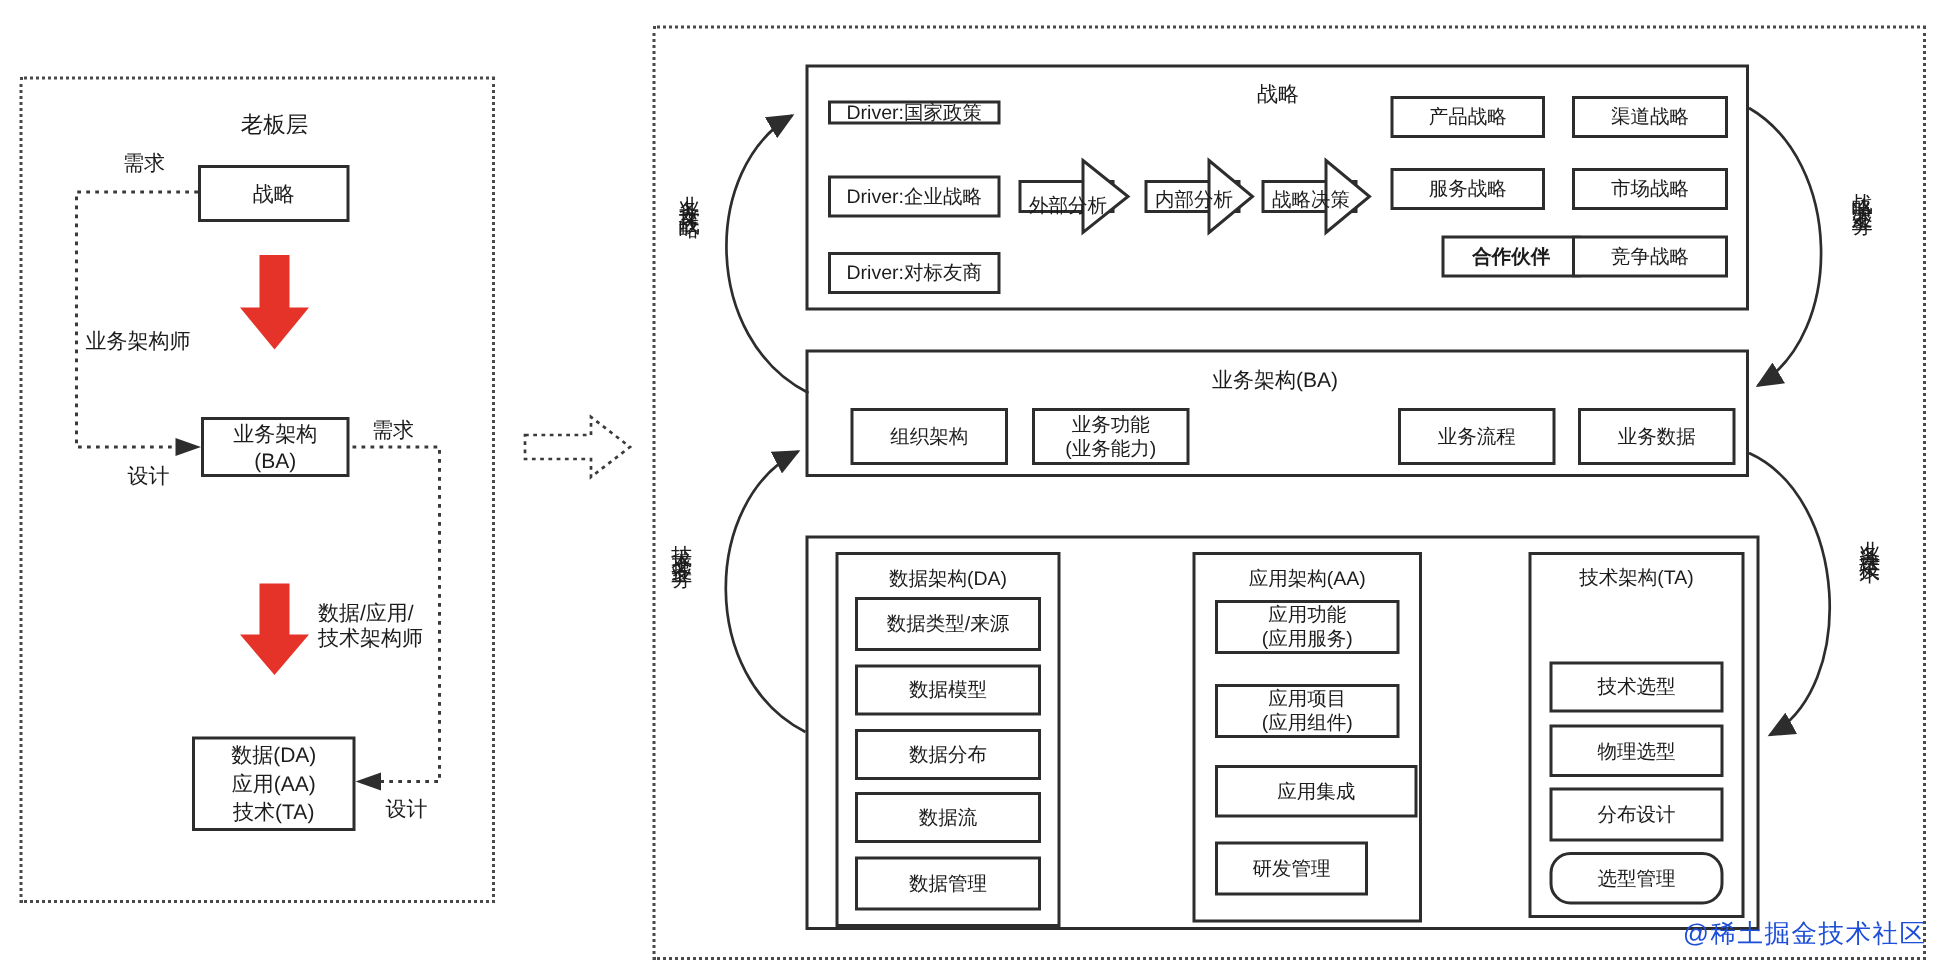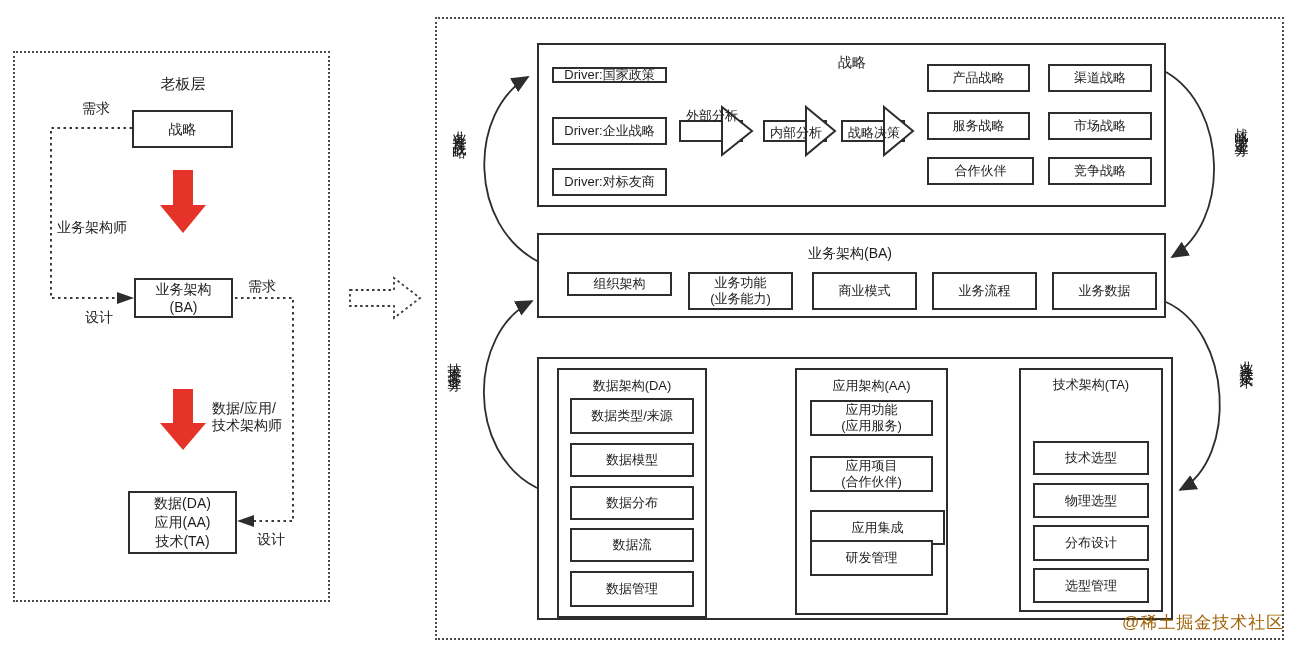--- a/index.html
+++ b/index.html
@@ -18,21 +18,21 @@
   .box.big{font-size:14px;line-height:18px;}
   .lbl{position:absolute;font-size:14px;line-height:17px;white-space:nowrap;}
   .pre{white-space:pre-line;}
   .title{position:absolute;font-size:14px;text-align:center;white-space:nowrap;}
   .vlabel{
     position:absolute;writing-mode:vertical-rl;text-orientation:upright;
     font-size:14px;letter-spacing:3px;white-space:nowrap;
   }
   .proc-lbl{position:absolute;font-size:13px;text-align:center;white-space:nowrap;}
   #overlay{position:absolute;left:0;top:0;pointer-events:none;}
-  #watermark{position:absolute;left:1122px;top:611px;font-size:17px;color:#a16207;letter-spacing:1px;white-space:nowrap;}
+  #watermark{position:absolute;left:1122px;top:611px;font-size:17px;color:#1d4ed8;letter-spacing:1px;white-space:nowrap;}
 </style>
 </head>
 <body>
 
 <div id="canvas">
 
   <div class="dotted-panel" style="left:13px;top:51px;width:317px;height:551px;"></div>
 
   <div class="lbl" style="left:133px;top:75px;width:100px;text-align:center;font-size:15px;">老板层</div>
 
@@ -64,57 +64,56 @@
   <div class="title" style="left:812px;top:54px;width:80px;">战略</div>
 
   <div class="box" style="left:552px;top:67px;width:115px;height:16px;">Driver:国家政策</div>
   <div class="box" style="left:552px;top:117px;width:115px;height:28px;">Driver:企业战略</div>
   <div class="box" style="left:552px;top:168px;width:115px;height:28px;">Driver:对标友商</div>
 
   <div class="box" style="left:927px;top:64px;width:103px;height:28px;">产品战略</div>
   <div class="box" style="left:1048px;top:64px;width:104px;height:28px;">渠道战略</div>
   <div class="box" style="left:927px;top:112px;width:103px;height:28px;">服务战略</div>
   <div class="box" style="left:1048px;top:112px;width:104px;height:28px;">市场战略</div>
-  <div class="box" style="left:927px;top:157px;width:107px;height:28px;">合作伙伴</div>
+  <div class="box" style="left:961px;top:157px;width:93px;height:28px;font-weight:bold;">合作伙伴</div>
   <div class="box" style="left:1048px;top:157px;width:104px;height:28px;">竞争战略</div>
 
   <div class="abs" style="left:537px;top:233px;width:629px;height:85px;border:2px solid #2d2d2d;background:#fff;"></div>
   <div class="title" style="left:790px;top:245px;width:120px;">业务架构(BA)</div>
-  <div class="box pre" style="left:567px;top:272px;width:105px;height:24px;">组织架构</div>
+  <div class="box pre" style="left:567px;top:272px;width:105px;height:38px;">组织架构</div>
   <div class="box pre" style="left:688px;top:272px;width:105px;height:38px;">业务功能
 (业务能力)</div>
-  <div class="box pre" style="left:812px;top:272px;width:105px;height:38px;">商业模式</div>
   <div class="box pre" style="left:932px;top:272px;width:105px;height:38px;">业务流程</div>
   <div class="box pre" style="left:1052px;top:272px;width:105px;height:38px;">业务数据</div>
 
   <div class="abs" style="left:537px;top:357px;width:636px;height:263px;border:2px solid #2d2d2d;background:#fff;"></div>
 
   <div class="abs" style="left:557px;top:368px;width:150px;height:250px;border:2px solid #2d2d2d;background:#fff;"></div>
   <div class="title" style="left:562px;top:377px;width:140px;font-size:13px;">数据架构(DA)</div>
   <div class="box" style="left:570px;top:398px;width:124px;height:36px;text-align:center;">数据类型/来源</div>
   <div class="box" style="left:570px;top:443px;width:124px;height:34px;">数据模型</div>
   <div class="box" style="left:570px;top:486px;width:124px;height:34px;">数据分布</div>
   <div class="box" style="left:570px;top:528px;width:124px;height:34px;">数据流</div>
   <div class="box" style="left:570px;top:571px;width:124px;height:36px;">数据管理</div>
 
   <div class="abs" style="left:795px;top:368px;width:153px;height:247px;border:2px solid #2d2d2d;background:#fff;"></div>
   <div class="title" style="left:800px;top:377px;width:143px;font-size:13px;">应用架构(AA)</div>
   <div class="box pre" style="left:810px;top:400px;width:123px;height:36px;">应用功能
 (应用服务)</div>
   <div class="box pre" style="left:810px;top:456px;width:123px;height:36px;">应用项目
-(合作伙伴)</div>
+(应用组件)</div>
   <div class="box" style="left:810px;top:510px;width:135px;height:35px;">应用集成</div>
-  <div class="box" style="left:810px;top:540px;width:123px;height:36px;">研发管理</div>
+  <div class="box" style="left:810px;top:561px;width:102px;height:36px;">研发管理</div>
 
   <div class="abs" style="left:1019px;top:368px;width:144px;height:244px;border:2px solid #2d2d2d;background:#fff;"></div>
   <div class="title" style="left:1024px;top:376px;width:134px;font-size:13px;">技术架构(TA)</div>
   <div class="box" style="left:1033px;top:441px;width:116px;height:34px;">技术选型</div>
   <div class="box" style="left:1033px;top:483px;width:116px;height:35px;">物理选型</div>
   <div class="box" style="left:1033px;top:525px;width:116px;height:36px;">分布设计</div>
-  <div class="box" style="left:1033px;top:568px;width:116px;height:35px;">选型管理</div>
+  <div class="box" style="left:1033px;top:568px;width:116px;height:35px;border-radius:14px;">选型管理</div>
 
   <div class="vlabel" style="left:451px;top:119px;">业务支撑战略</div>
   <div class="vlabel" style="left:446px;top:352px;">技术支撑业务</div>
   <div class="vlabel" style="left:1233px;top:117px;">战略决定业务</div>
   <div class="vlabel" style="left:1238px;top:349px;">业务决定技术</div>
 
   <svg id="overlay" width="1304" height="653" viewBox="0 0 1304 653">
     <defs>
       <marker id="arrowhead" markerWidth="11" markerHeight="9" refX="9" refY="4.5" orient="auto">
         <path d="M0,0 L10,4.5 L0,9 Z" fill="#2d2d2d"></path>
@@ -138,18 +137,18 @@
     <polygon points="806,107 835,131 806,155" fill="#fff" stroke="#2d2d2d" stroke-width="2"></polygon>
     <rect x="842" y="121" width="62" height="20" fill="#fff" stroke="#2d2d2d" stroke-width="2"></rect>
     <polygon points="884,107 913,131 884,155" fill="#fff" stroke="#2d2d2d" stroke-width="2"></polygon>
 
     <path d="M539,262 C468,226 468,112 528,77" fill="none" stroke="#2d2d2d" stroke-width="1.8" marker-end="url(#arrowhead)"></path>
     <path d="M537,488 C466,452 468,334 532,301" fill="none" stroke="#2d2d2d" stroke-width="1.8" marker-end="url(#arrowhead)"></path>
     <path d="M1166,72 C1228,108 1230,222 1172,257" fill="none" stroke="#2d2d2d" stroke-width="1.8" marker-end="url(#arrowhead)"></path>
     <path d="M1166,302 C1232,332 1238,458 1180,490" fill="none" stroke="#2d2d2d" stroke-width="1.8" marker-end="url(#arrowhead)"></path>
   </svg>
 
-  <div class="proc-lbl" style="left:682px;top:107px;width:60px;">外部分析</div>
+  <div class="proc-lbl" style="left:682px;top:128px;width:60px;">外部分析</div>
   <div class="proc-lbl" style="left:766px;top:124px;width:60px;">内部分析</div>
   <div class="proc-lbl" style="left:844px;top:124px;width:60px;">战略决策</div>
 
   <div id="watermark">@稀土掘金技术社区</div>
 </div>
 
 </body></html>

